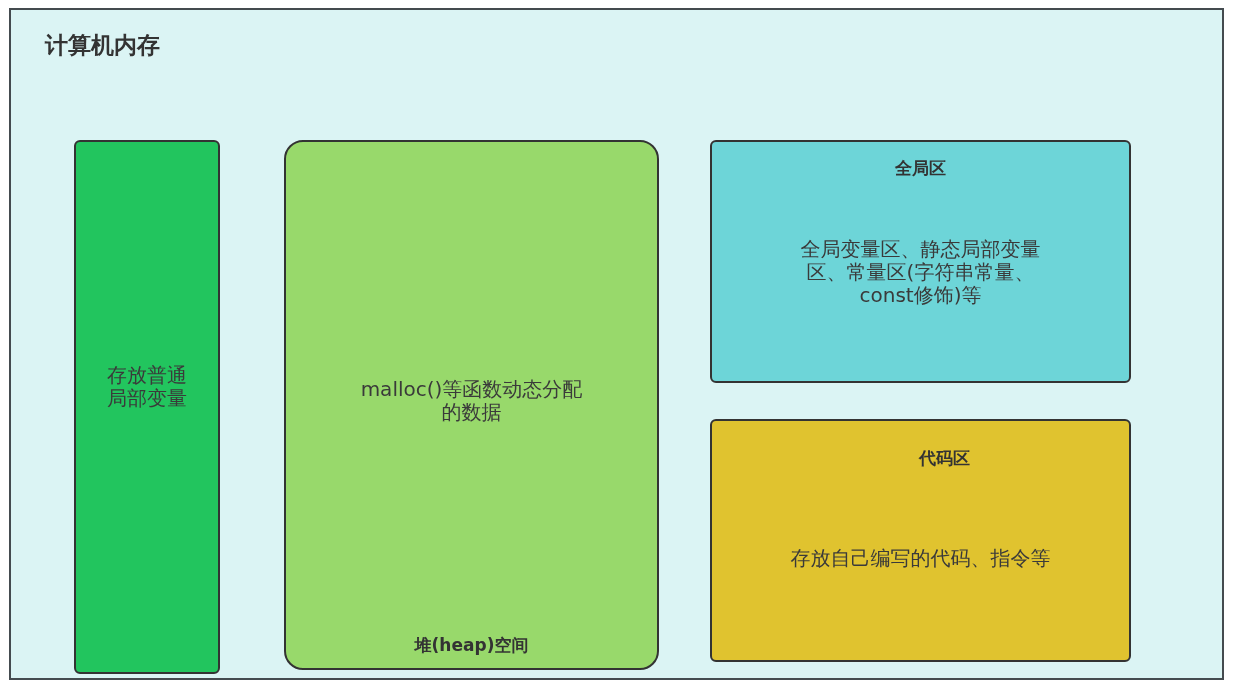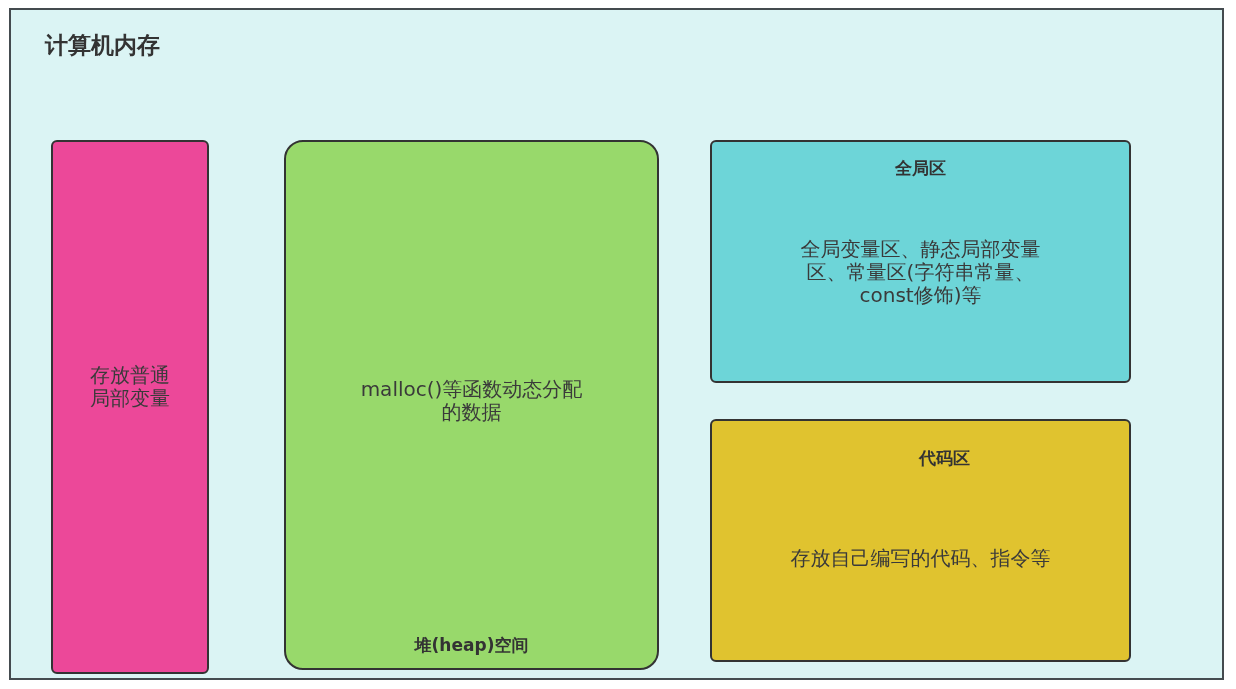--- a/index.html
+++ b/index.html
@@ -11,21 +11,21 @@
     .box { position: absolute; border: 2px solid #333; border-radius: 6px; box-sizing: border-box; margin-top: 31px; }
     .label { position: absolute; left: 0; right: 0; text-align: center; font-size: 17px; font-weight: bold; color: #333; }
     .desc { position: absolute; left: 0; right: 0; text-align: center; font-size: 20px; line-height: 23px; color: #3a3a3a; white-space: pre-line; }
   </style>
 </head>
 <body>
 
 <div class="frame"></div>
 <div class="frame-title">计算机内存</div>
 
-<div class="box" style="left:51px; top:109px; width:158px; height:534px; background:#ec4899;">
+<div class="box" style="left:74px; top:109px; width:146px; height:534px; background:#22c55e;">
   <div class="desc" style="top:222px;">存放普通
 局部变量</div>
 </div>
 
 <div class="box" style="left:284px; top:109px; width:375px; height:530px; background:#98d96b;border-radius:19px;">
   <div class="desc" style="top:236px;">malloc()等函数动态分配
 的数据</div>
   <div class="label" style="top:492px;">堆(heap)空间</div>
 </div>
 

